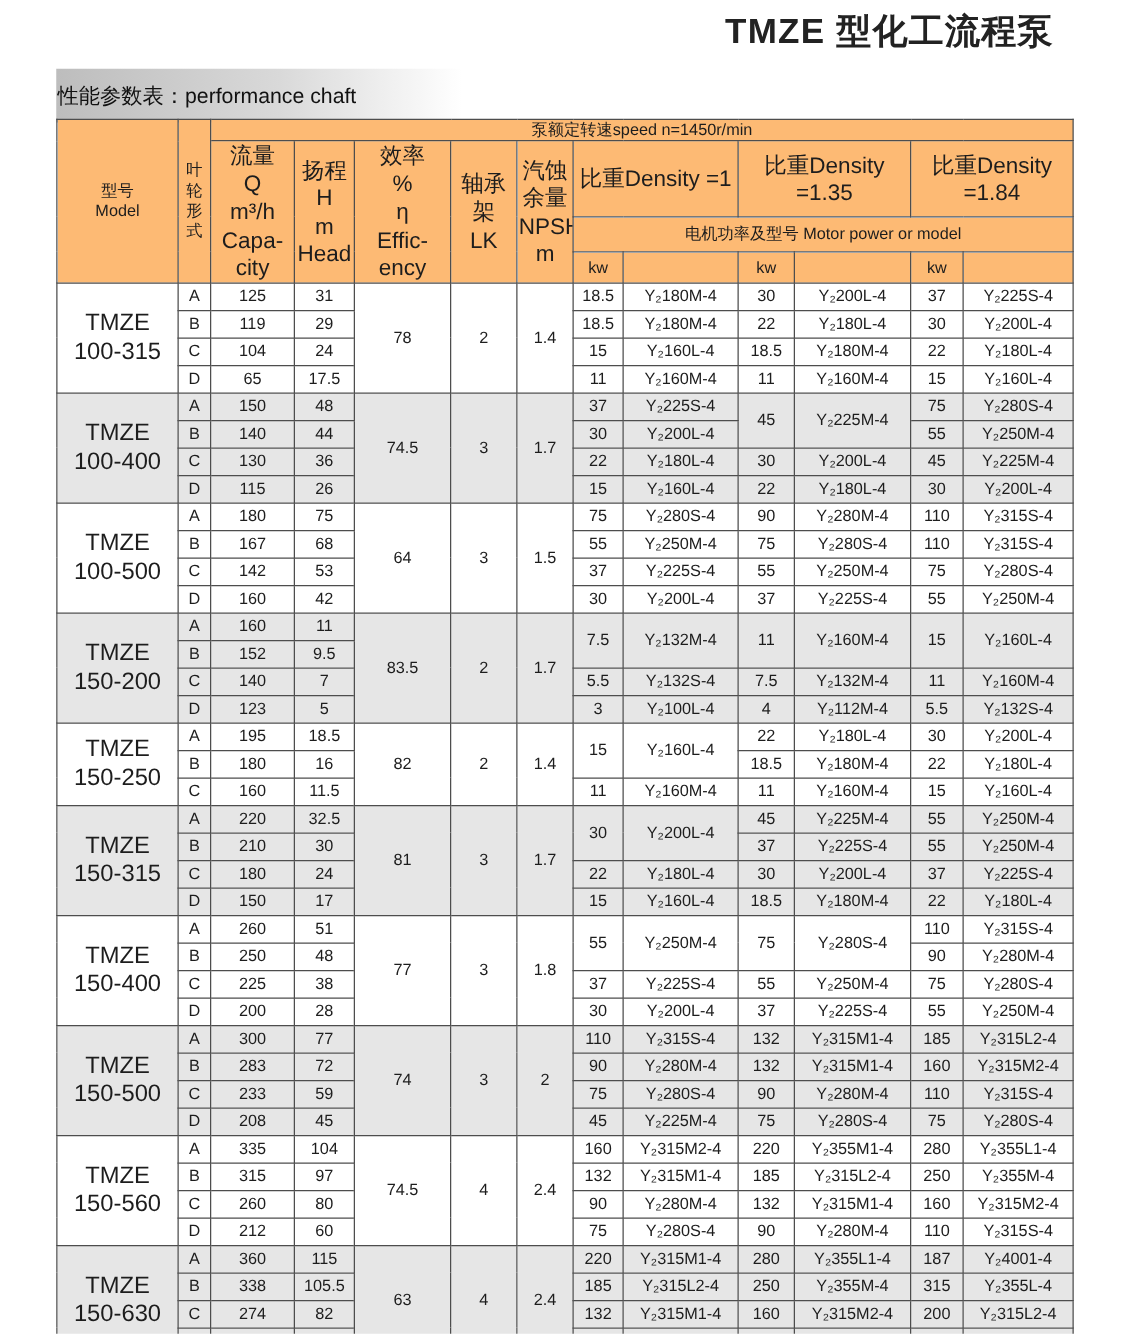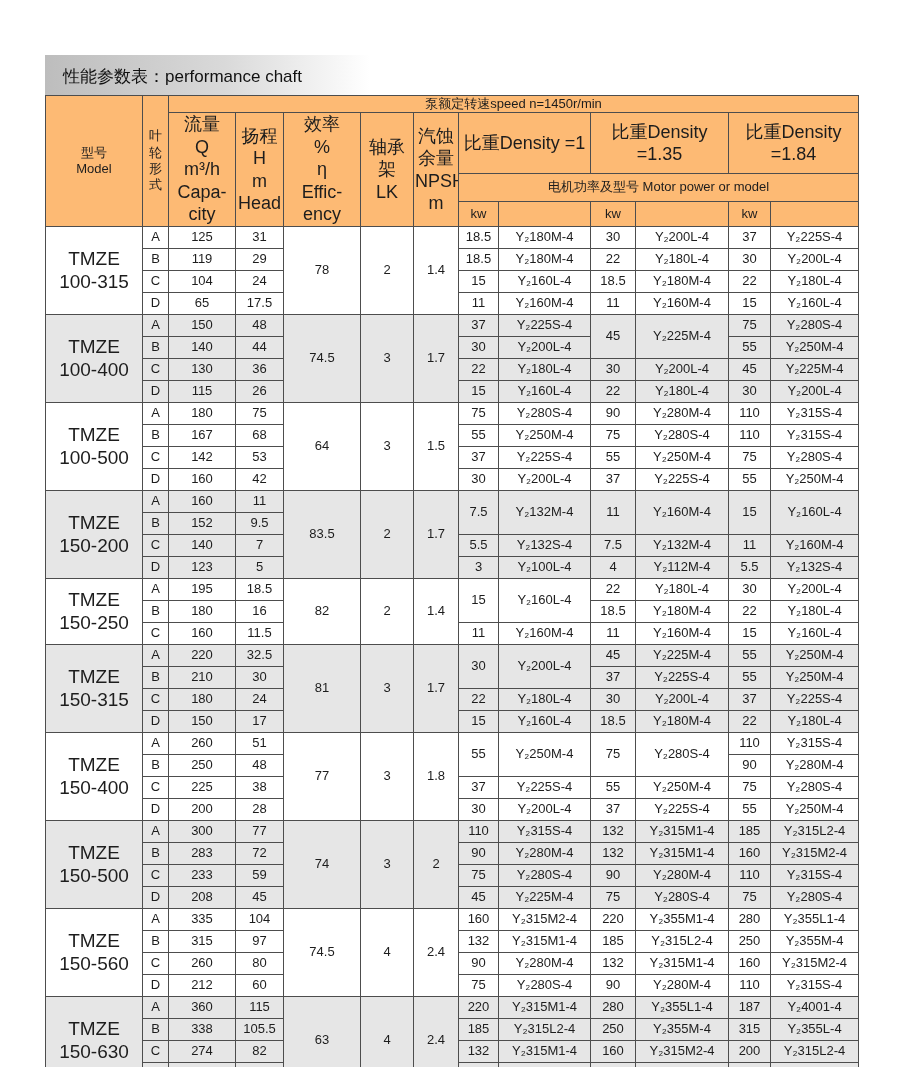--- a/index.html
+++ b/index.html
@@ -10,21 +10,21 @@
     position:relative;
   }
   .titles{
     position:absolute;top:6px;right:57px;text-align:right;
   }
   .title-cn{font-size:28px;font-weight:bold;letter-spacing:1px;color:#222;}
   .title-en{font-size:15px;margin-top:3px;color:#222;}
   .section-bar{
     position:absolute;top:55px;left:45px;width:325px;height:43px;
     background:linear-gradient(to right,#bdbdbd 0%,#d9d9d9 55%,#ffffff 100%);
-    display:flex;align-items:center;padding-left:18px;box-sizing:border-box;
+    display:flex;align-items:center;padding-left:1px;box-sizing:border-box;
   }
   .section-bar span{font-size:17px;color:#111;}
   .perf-table{
     position:absolute;top:95px;left:45px;
     border-collapse:collapse;table-layout:fixed;width:813px;
     font-size:13px;
   }
   .perf-table td{
     border:1px solid #4d4d4d;
     text-align:center;vertical-align:middle;
@@ -40,20 +40,21 @@
   .h-motor{height:22px;}
   .h-kw{height:20px;}
   tbody tr{height:22px;}
   .model-cell{font-size:19px;}
   .imp-cell{font-size:13px;}
 </style>
 </head>
 <body>
 
 <div class="titles">
+  <div class="title-cn">TMZE 型化工流程泵</div>
 </div>
 
 <div class="section-bar">
   <span>性能参数表：performance chaft</span>
 </div>
 
 <table class="perf-table">
   <colgroup>
     <col style="width:97px">
       <col style="width:26px">

